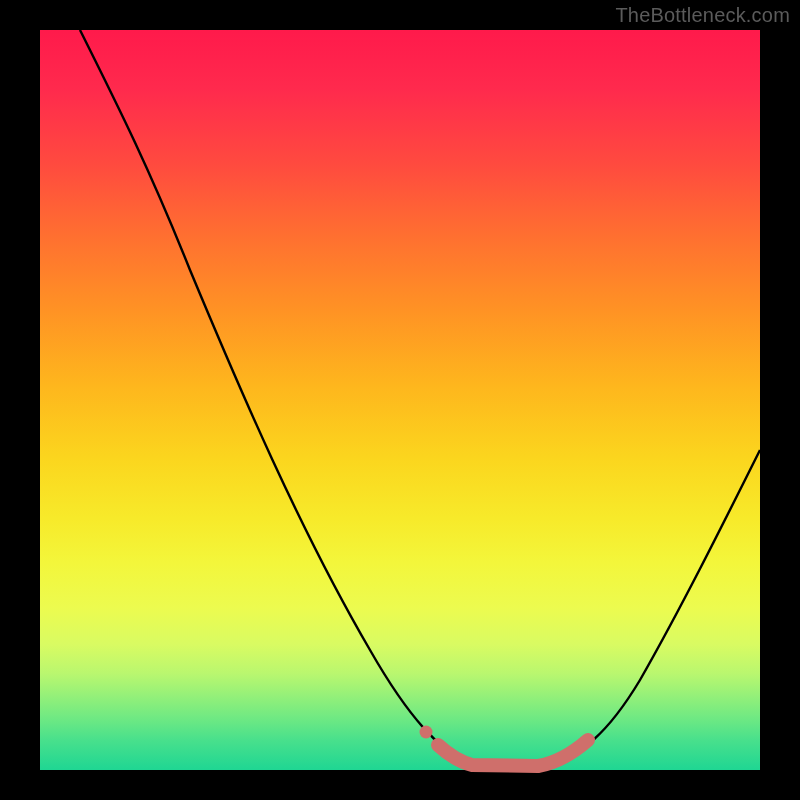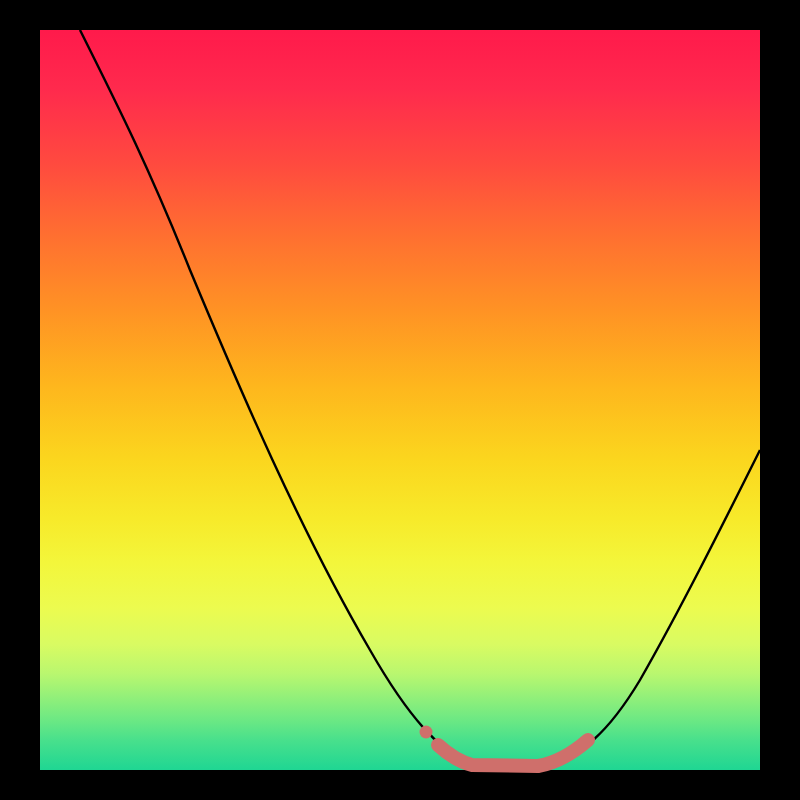--- a/index.html
+++ b/index.html
@@ -63,20 +63,21 @@
     height: 740px;
     overflow: visible;
     z-index: 10;
   }
 </style>
 </head>
 <body>
 
 <div class="stage">
 
+  <div class="watermark">TheBottleneck.com</div>
 
   <div class="plot">
     <svg class="curve" viewBox="0 0 720 740" preserveAspectRatio="none">
       <path fill="none" stroke="#000000" stroke-width="2.4" d="M 40 0
                C 80 80, 110 140, 150 240
                C 200 360, 260 500, 330 620
                C 370 690, 400 720, 430 735
                L 500 736
                C 540 730, 570 700, 600 650
                C 640 580, 680 500, 720 420"></path>

